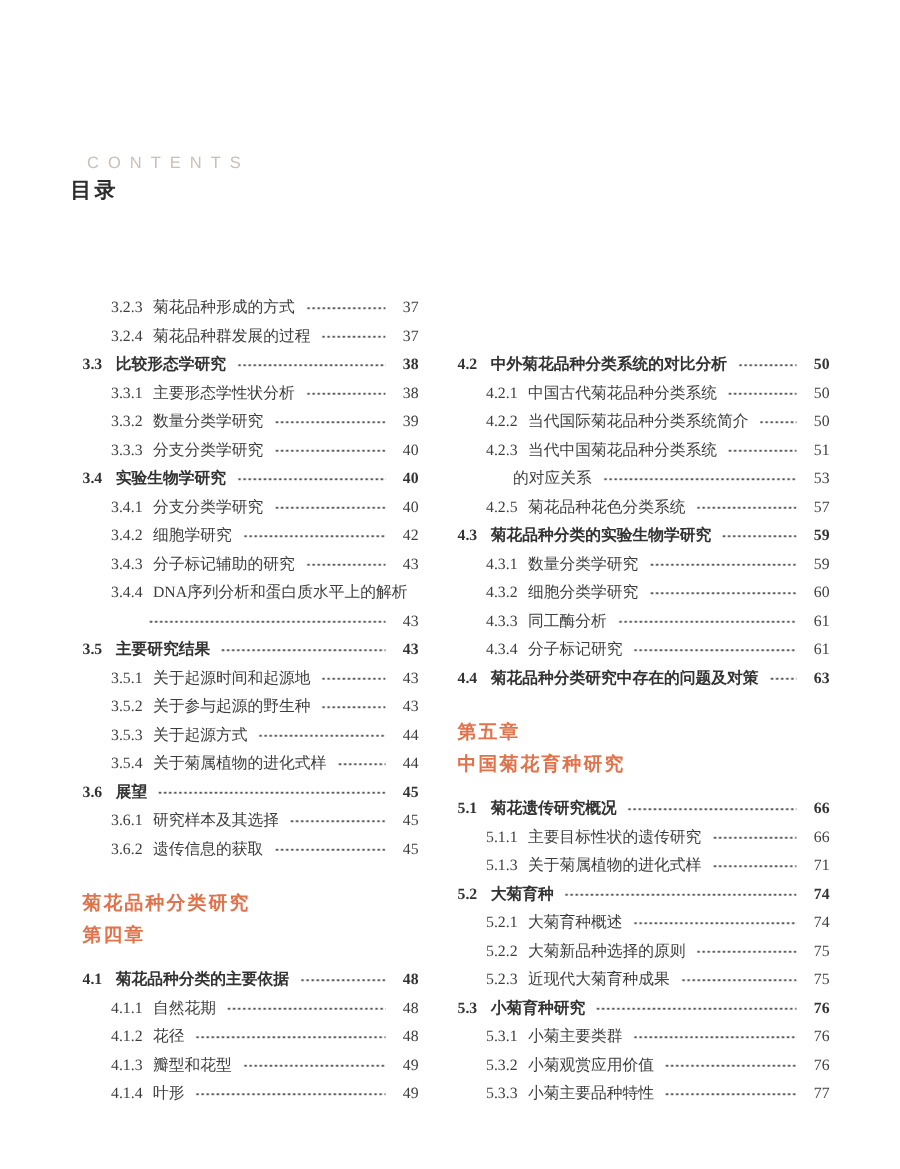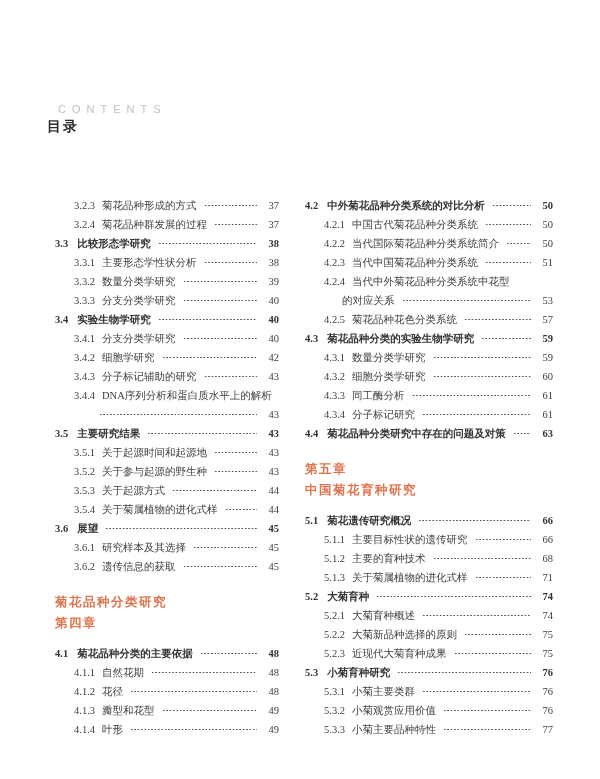--- a/index.html
+++ b/index.html
@@ -235,24 +235,20 @@
           <span class="title">当代国际菊花品种分类系统简介</span>
           <span class="leader"></span>
           <span class="pg">50</span>
         </div>
         <div class="row sub">
           <span class="num">4.2.3</span>
           <span class="title">当代中国菊花品种分类系统</span>
           <span class="leader"></span>
           <span class="pg">51</span>
         </div>
-        <div class="row sub">
-          <span class="num">4.2.4</span>
-          <span class="title">当代中外菊花品种分类系统中花型</span>
-        </div>
         <div class="row sub cont">
           <span class="title">的对应关系</span>
           <span class="leader"></span>
           <span class="pg">53</span>
         </div>
         <div class="row sub">
           <span class="num">4.2.5</span>
           <span class="title">菊花品种花色分类系统</span>
           <span class="leader"></span>
           <span class="pg">57</span>
@@ -301,26 +297,20 @@
           <span class="num">5.1</span>
           <span class="title">菊花遗传研究概况</span>
           <span class="leader"></span>
           <span class="pg">66</span>
         </div>
         <div class="row sub">
           <span class="num">5.1.1</span>
           <span class="title">主要目标性状的遗传研究</span>
           <span class="leader"></span>
           <span class="pg">66</span>
-        </div>
-        <div class="row sub">
-          <span class="num">5.1.2</span>
-          <span class="title">主要的育种技术</span>
-          <span class="leader"></span>
-          <span class="pg">68</span>
         </div>
         <div class="row sub">
           <span class="num">5.1.3</span>
           <span class="title">关于菊属植物的进化式样</span>
           <span class="leader"></span>
           <span class="pg">71</span>
         </div>
         <div class="row section">
           <span class="num">5.2</span>
           <span class="title">大菊育种</span>

